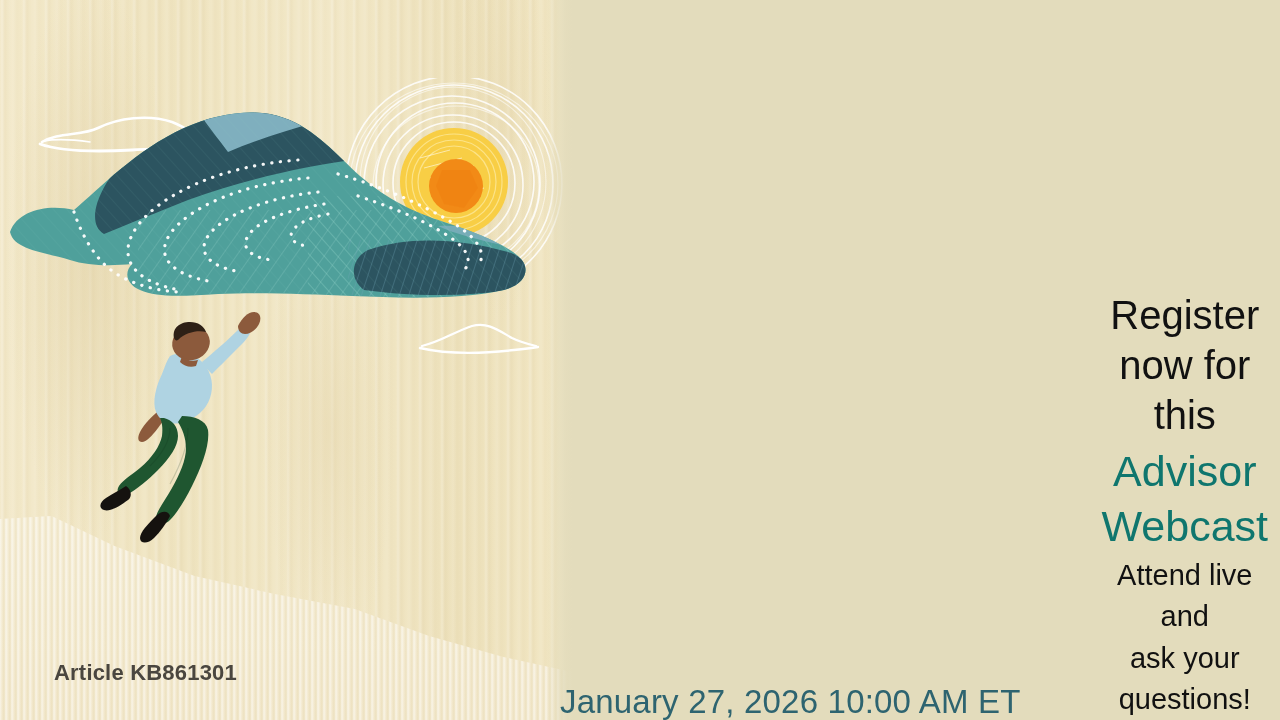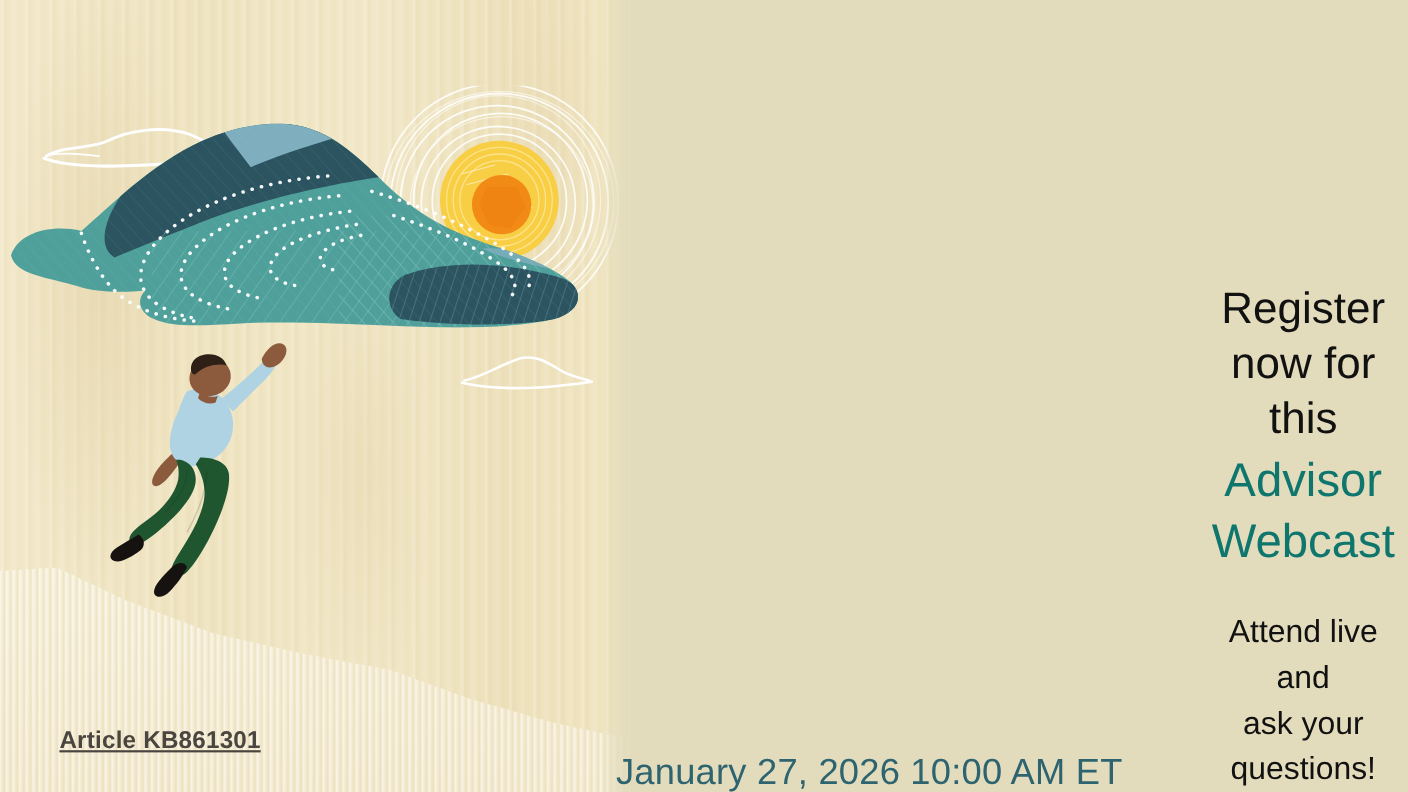--- a/index.html
+++ b/index.html
@@ -70,21 +70,20 @@
 
   
   .person{position:absolute;left:78px;top:300px;width:200px;height:250px;}
   .person svg{display:block;}
 
   
   .article{
     position:absolute;left:54px;top:660px;
     font-size:22px;font-weight:bold;color:#4A463F;letter-spacing:.2px;
     font-family:"Liberation Sans", sans-serif;
-    text-decoration:underline;
   }
 
   
   .content{
     position:absolute;left:560px;top:0;width:708px;height:720px;
     display:flex;align-items:flex-end;
   }
   .date{
     margin-top:44px;
     font-size:33px;color:#2E6470;line-height:1.1;
@@ -97,21 +96,21 @@
   }
   .title .ln{display:block;white-space:nowrap;}
   .cta{
     margin-top:98px;text-align:center;width:100%;
   }
   .cta-lead{font-size:40px;color:#111111;line-height:1.25;}
   .cta-main{
     font-size:43px;font-weight:normal;color:#0f766e;line-height:1.3;margin-top:4px;
   }
   .cta-sub{
-    margin-top:34px;font-size:29px;color:#111111;line-height:1.42;
+    font-size:29px;color:#111111;line-height:1.42;
   }
   .cta-sub .ln{display:block;}
 </style>
 </head>
 <body>
 
 <div class="slide">
 
   <div class="art-panel">
     <div class="wood-grain"></div>

